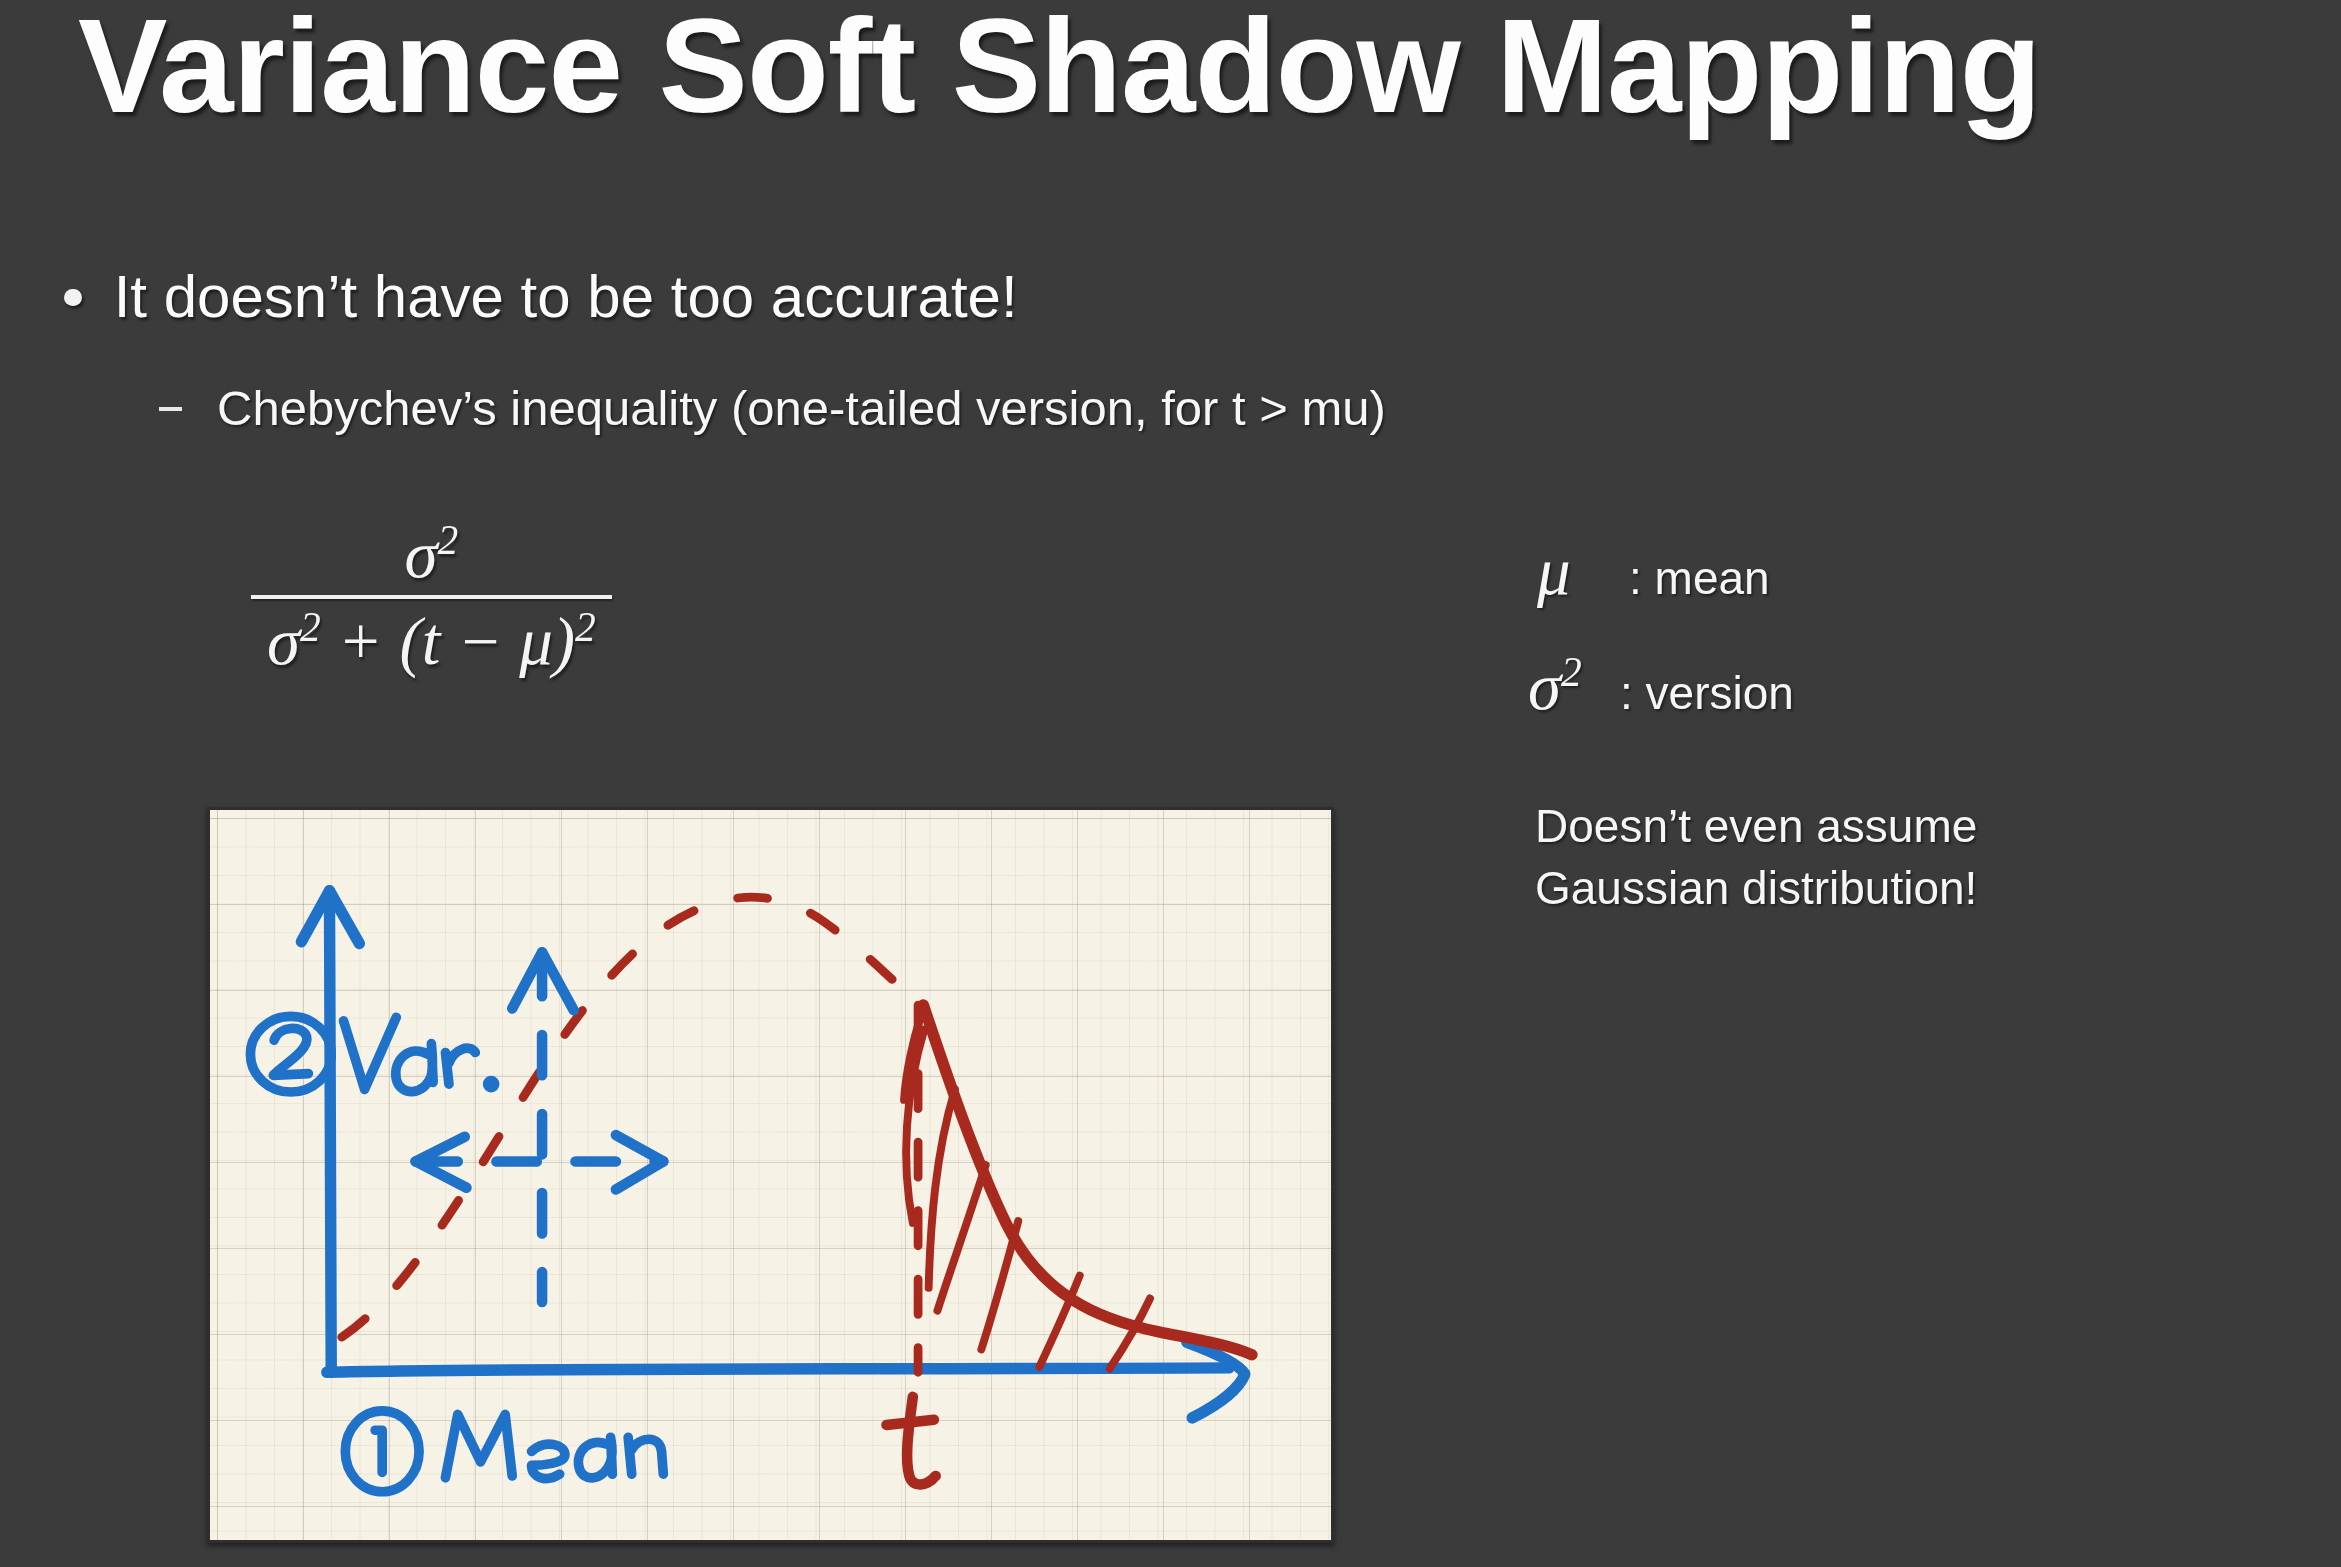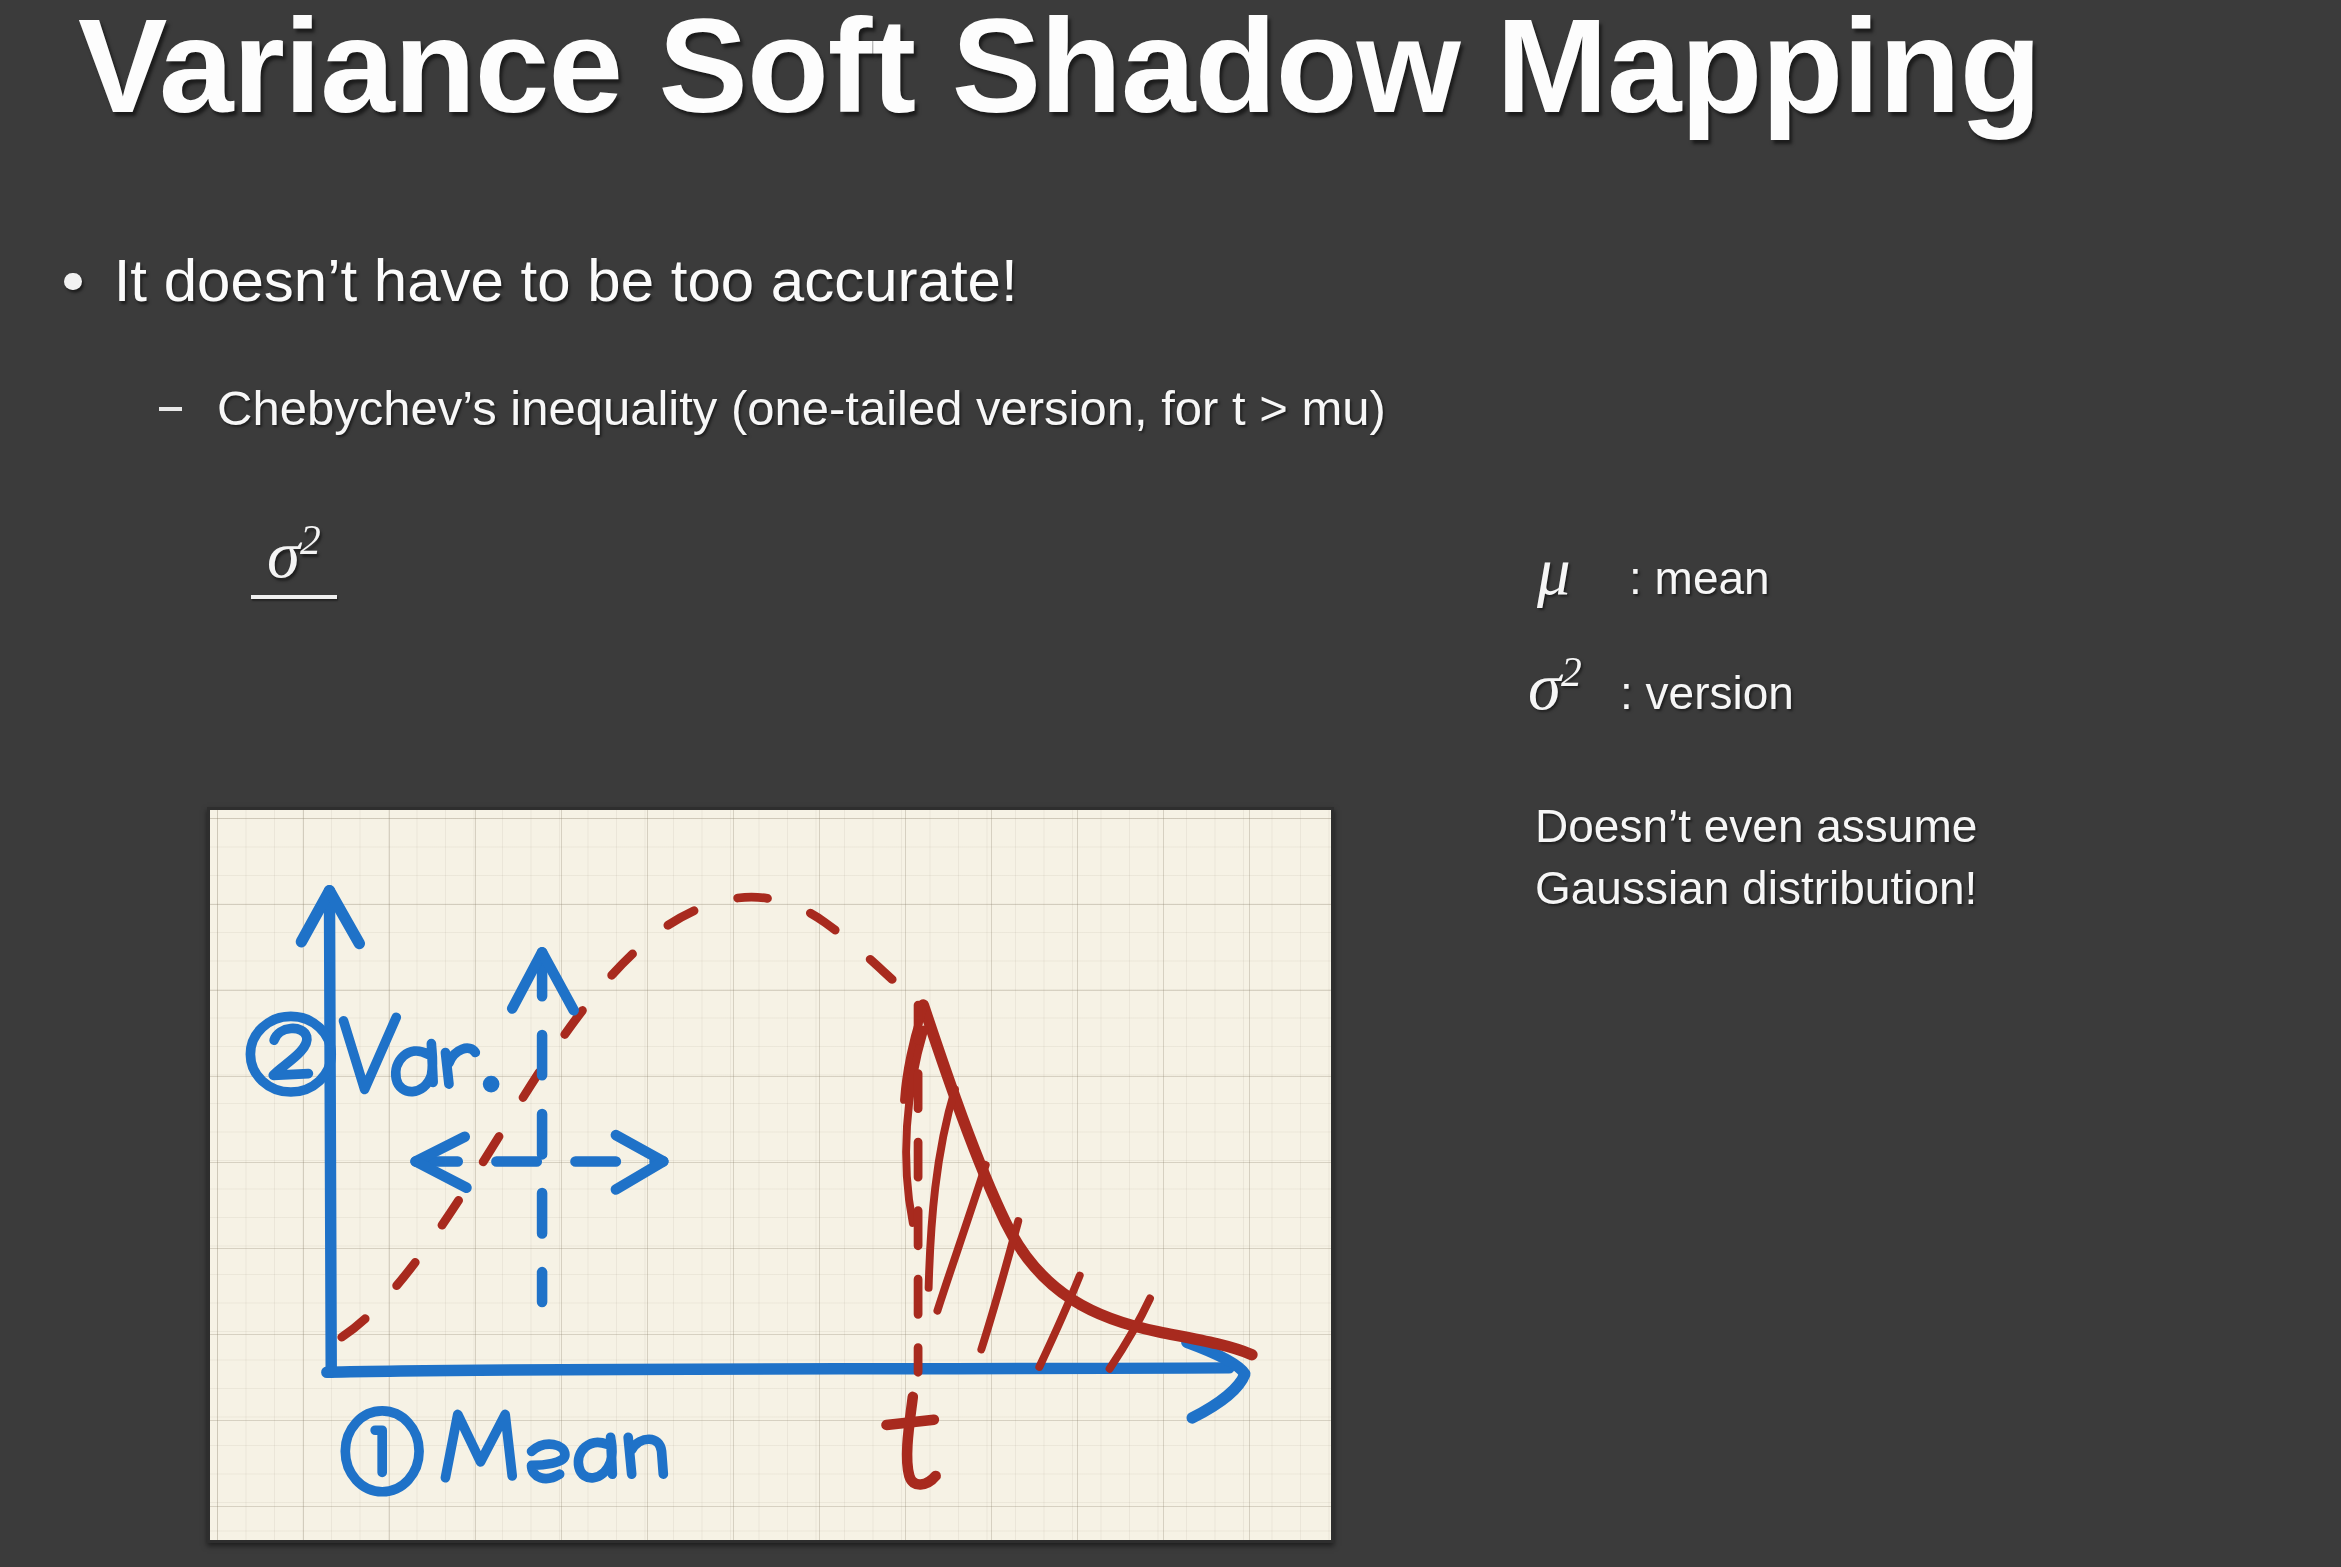--- a/index.html
+++ b/index.html
@@ -36,20 +36,21 @@
     width: 17.7px; height: 17.7px; border-radius: 50%;
     background: #f2f2f2; margin-right: 32px;
     position: relative; top: -10.6px; flex: none;
     box-shadow: 1.8px 2.7px 2.7px rgba(0,0,0,0.5);
   }
   #bullet-1 .txt {
     font-size: 60px;
     color: #fbfbfb;
     white-space: nowrap;
     text-shadow: 1.8px 2.7px 2.7px rgba(0,0,0,0.5);
+    margin-top: 16px;
   }
 
   #bullet-2 {
     position: absolute;
     left: 159px; top: 380px;
     display: flex; align-items: baseline;
   }
   #bullet-2 .dash {
     width: 23px; height: 4.4px;
     background: #e8e8e8; margin-right: 35px;
@@ -171,20 +172,21 @@
 
 <div id="bullet-2">
   <span class="dash"></span>
   <span class="txt">Chebychev’s inequality (one-tailed version, for t &gt; mu)</span>
 </div>
 
 <div id="formula">
   <span class="frac">
     <span class="num"><span>σ</span><span class="sup">2</span></span>
     <span class="bar"></span>
+    <span class="den"><span>σ</span><span class="sup">2</span><span> + (t − μ)</span><span class="sup">2</span></span>
   </span>
 </div>
 
 <div class="legend-row" id="legend-mu">
   <span class="sym"><span>μ</span><span class="sup"></span></span>
   <span class="desc">: mean</span>
 </div>
 
 <div class="legend-row" id="legend-sigma">
   <span class="sym"><span>σ</span><span class="sup">2</span></span>

